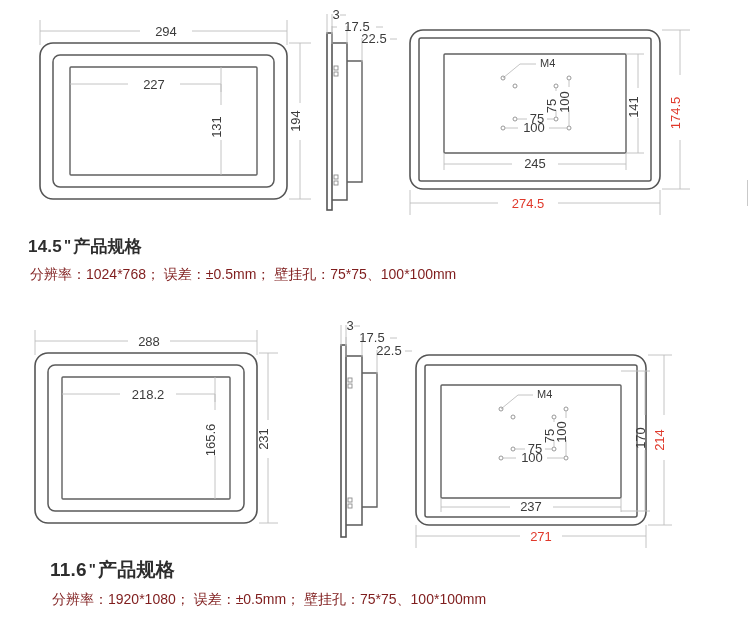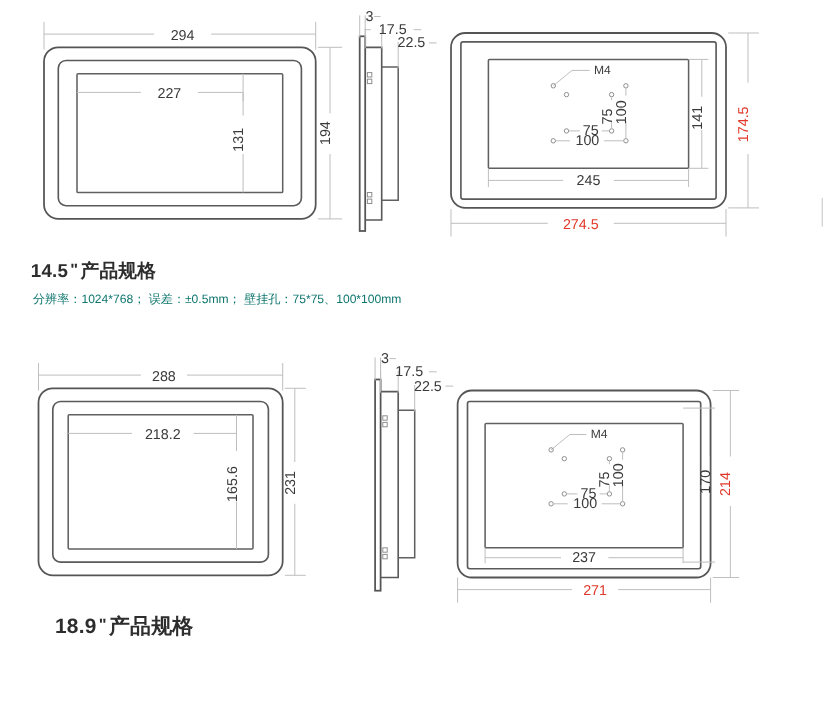--- a/index.html
+++ b/index.html
@@ -35,22 +35,22 @@
     letter-spacing: 0.2px;
     margin: 0;
     line-height: 1.5;
   }
   .spec-title .inches {
     font-size: 15px;
     vertical-align: 2px;
     padding: 0 2px;
   }
   .spec-line {
-    font-size: 11px;
-    color: #0f766e;
+    font-size: 14px;
+    color: #7f1d1d;
     margin: 4px 0 0 0;
     line-height: 1.5;
     white-space: nowrap;
   }
   #spec-1 .spec-title { padding-left: 28px; font-size: 17px; }
   #spec-1 .spec-line  { padding-left: 30px; }
   #spec-2 .spec-title { padding-left: 50px; font-size: 19px; }
   #spec-2 .spec-line  { padding-left: 52px; }
 
   .edge-artifact {
@@ -327,17 +327,18 @@
       <line class="dl" x1="648" y1="215" x2="672" y2="215"></line>
       <line class="dl" x1="664" y1="45" x2="664" y2="105"></line>
       <line class="dl" x1="664" y1="150" x2="664" y2="215"></line>
       <text class="tr" x="664" y="130" text-anchor="middle" transform="rotate(-90 664 130)">214</text>
     </g>
   </svg>
 </div>
 
 <div class="spec-block" id="spec-2">
   <div class="spec-title">
-    <span>18.9</span><span class="inches">"</span><span>产品规格</span>
+    <span>11.6</span><span class="inches">"</span><span>产品规格</span>
   </div>
+  <div class="spec-line">分辨率：1920*1080；  误差：±0.5mm；  壁挂孔：75*75、100*100mm</div>
 </div>
 
 <div class="edge-artifact"></div>
 
 </body></html>

